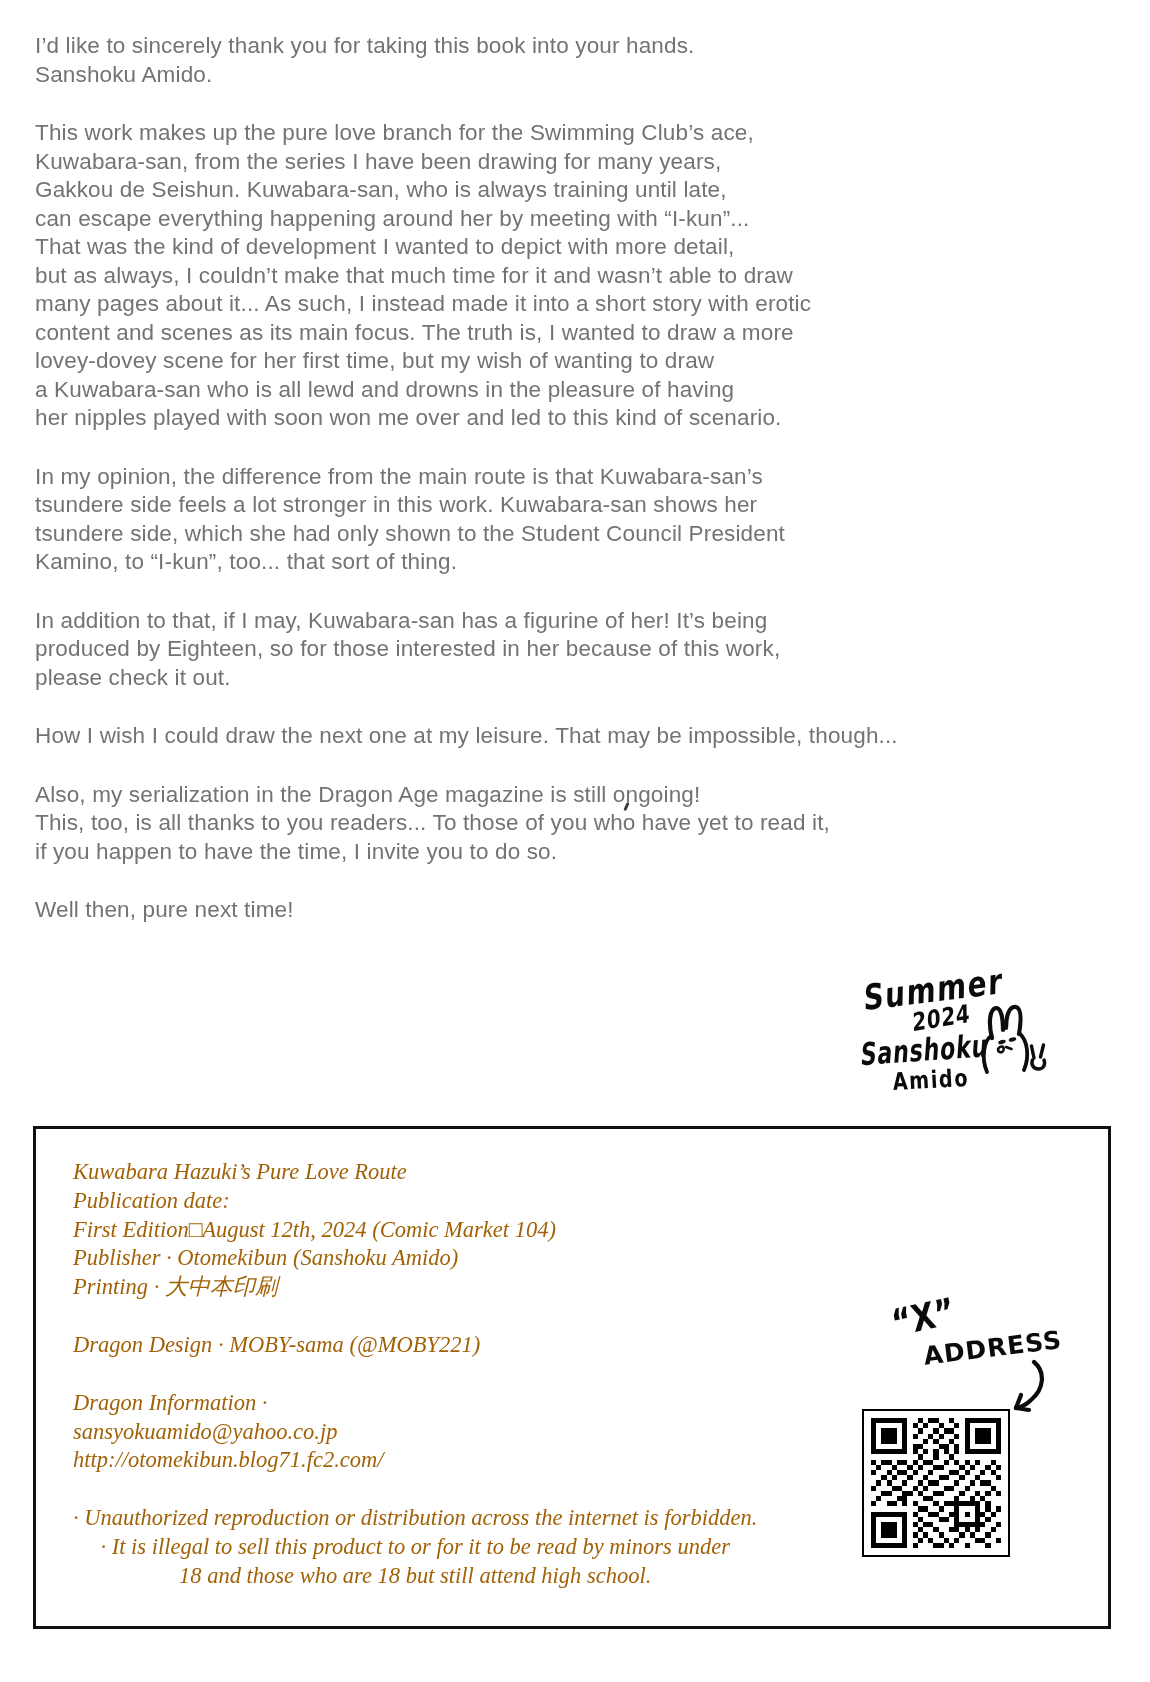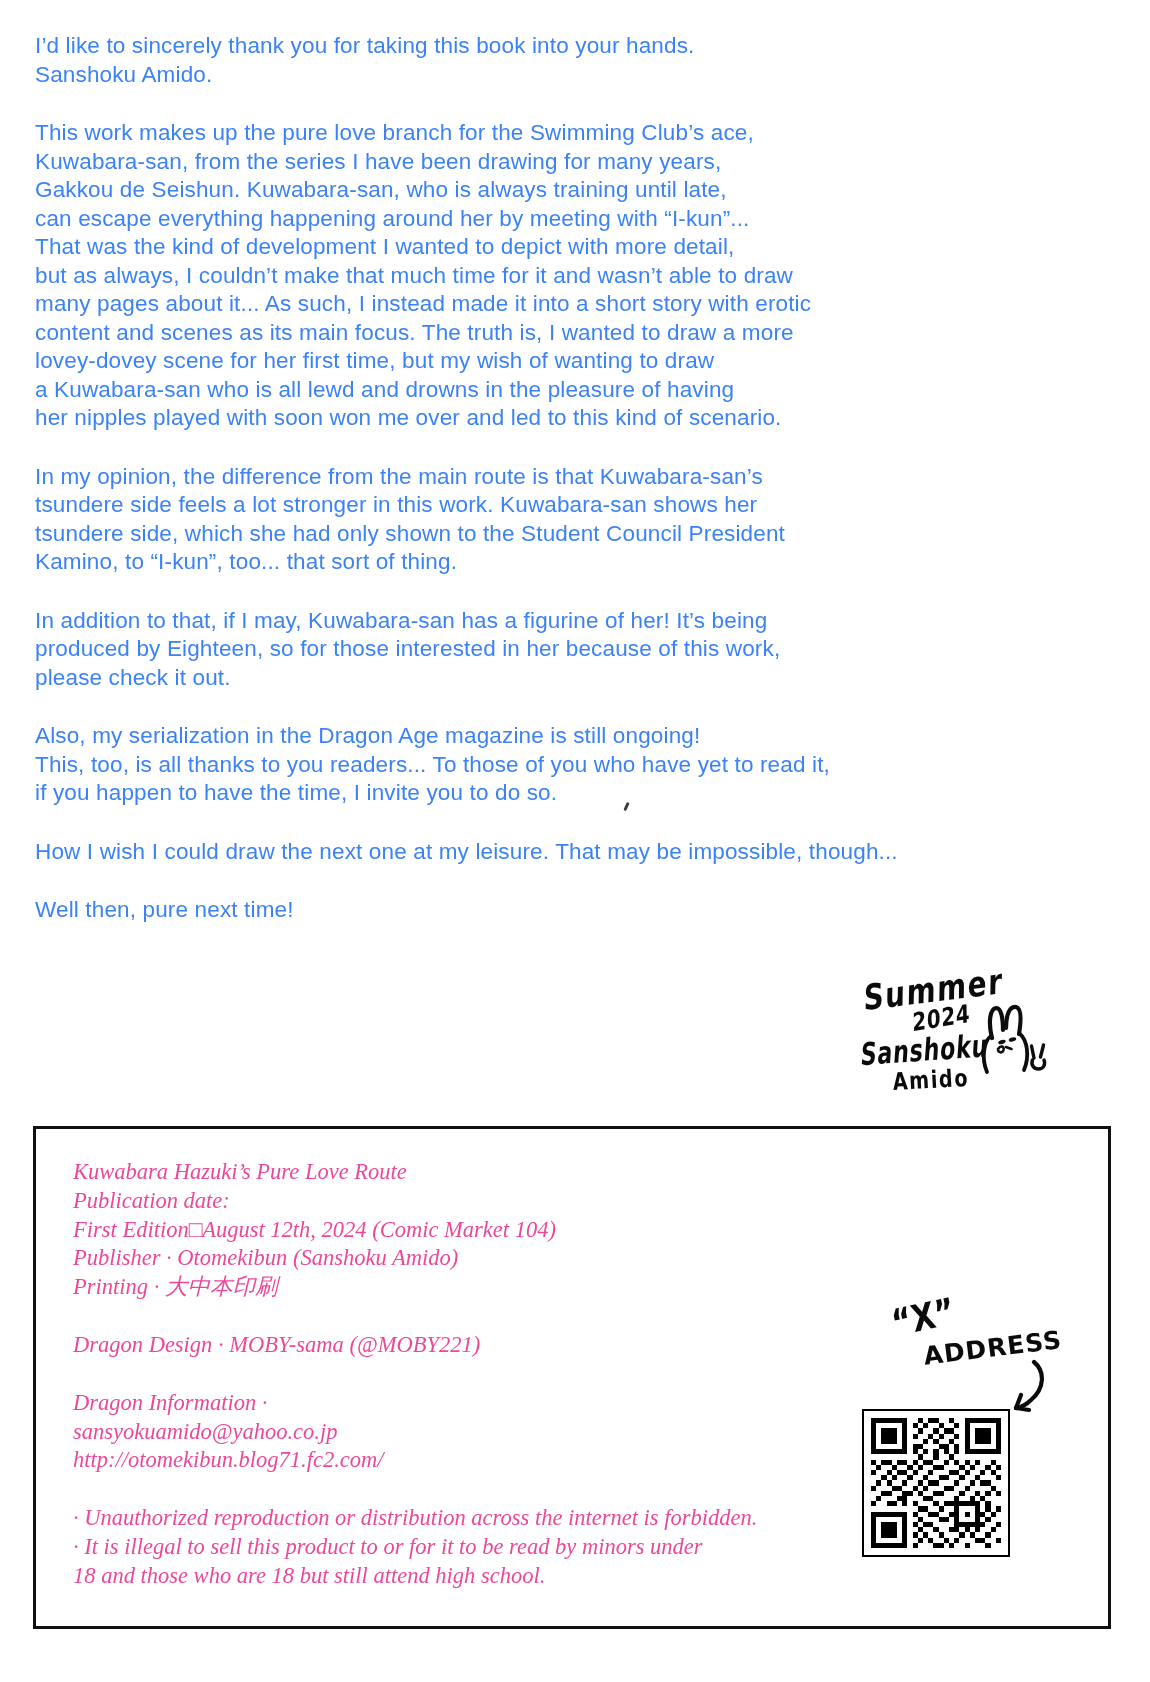--- a/index.html
+++ b/index.html
@@ -15,21 +15,21 @@
 
   
   .afterword {
     position: absolute;
     left: 35px;
     top: 32px;
     width: 1000px;
     font-size: 22.5px;
     line-height: 28.5px;
     letter-spacing: 0.15px;
-    color: #3b82f6;
+    color: #737373;
   }
   .afterword p {
     margin: 0 0 30px 0;
     white-space: pre-line;
   }
 
   
   .hand {
     position: absolute;
     font-family: "DejaVu Sans", sans-serif;
@@ -63,24 +63,24 @@
     border: 3px solid #101010;
     background: #ffffff;
   }
   .colophon-text {
     position: absolute;
     left: 37px; top: 29px;
     font-family: "Liberation Serif", "DejaVu Serif", serif;
     font-style: italic;
     font-size: 22.5px;
     line-height: 28.8px;
-    color: #ec4899;
+    color: #a16207;
   }
   .colophon-text p { margin: 0 0 29px 0; white-space: pre-line; }
-  .colophon-text p:last-child { margin-bottom: 10px; }
+  .colophon-text p:last-child { margin-bottom: 10px; text-align: center; }
 
   .x-handle { left: 852px; top: 174px; font-size: 37px; transform: rotate(-12deg) scaleX(.82); }
   .x-label  { left: 886px; top: 213px; font-size: 25px; letter-spacing: 1px; transform: rotate(-7deg); }
   .arrow-svg { position: absolute; left: 970px; top: 230px; }
 
   .qr {
     position: absolute;
     left: 826px; top: 280px;
     width: 148px; height: 148px;
     box-sizing: border-box;
@@ -109,24 +109,24 @@
 lovey-dovey scene for her first time, but my wish of wanting to draw
 a Kuwabara-san who is all lewd and drowns in the pleasure of having
 her nipples played with soon won me over and led to this kind of scenario.</p>
     <p>In my opinion, the difference from the main route is that Kuwabara-san’s
 tsundere side feels a lot stronger in this work. Kuwabara-san shows her
 tsundere side, which she had only shown to the Student Council President
 Kamino, to “I-kun”, too... that sort of thing.</p>
     <p>In addition to that, if I may, Kuwabara-san has a figurine of her! It’s being
 produced by Eighteen, so for those interested in her because of this work,
 please check it out.</p>
+    <p>How I wish I could draw the next one at my leisure. That may be impossible, though...</p>
     <p>Also, my serialization in the Dragon Age magazine is still ongoing!
 This, too, is all thanks to you readers... To those of you who have yet to read it,
 if you happen to have the time, I invite you to do so.</p>
-    <p>How I wish I could draw the next one at my leisure. That may be impossible, though...</p>
     <p>Well then, pure next time!</p>
   </div>
 
   <div class="stray-mark"></div>
 
   <div class="hand sig-season">Summer</div>
   <div class="hand sig-year">2024</div>
   <div class="hand sig-name1">Sanshoku</div>
   <div class="hand sig-name2">Amido</div>
 

